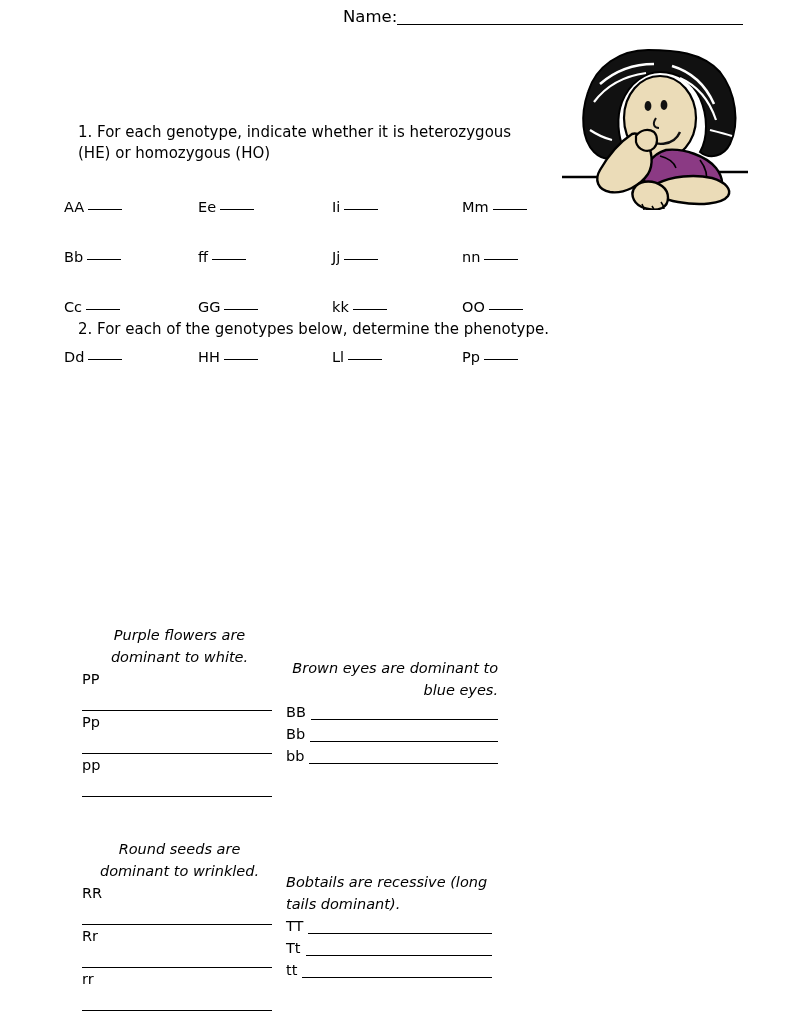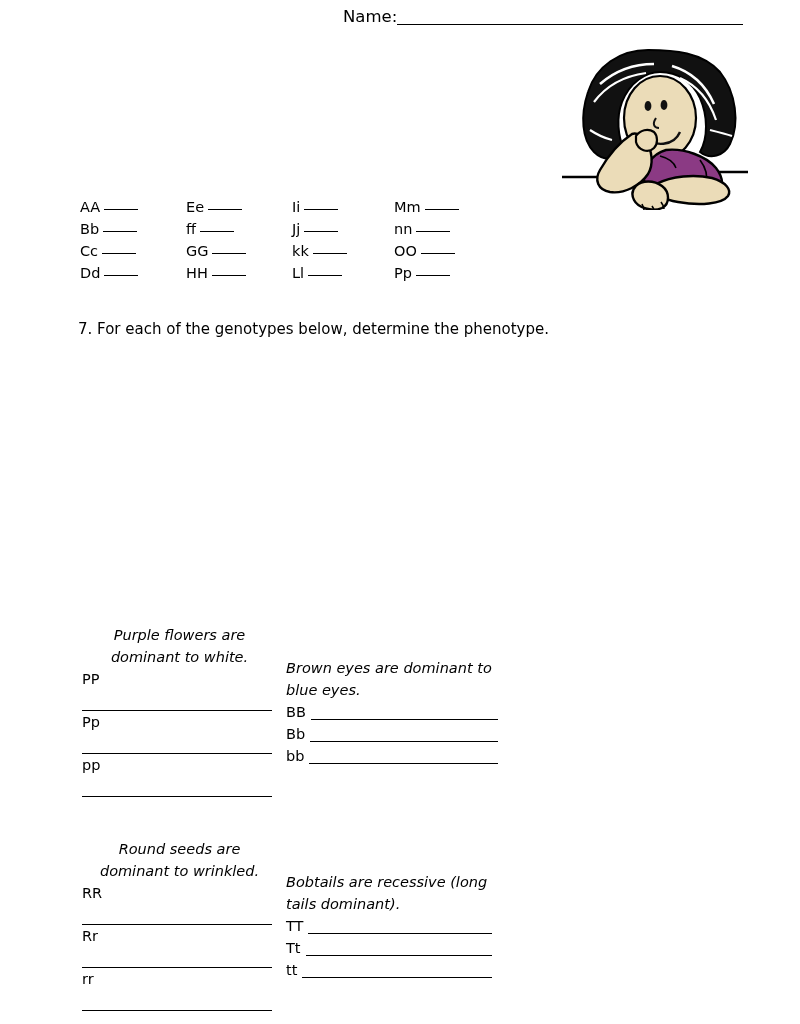--- a/index.html
+++ b/index.html
@@ -62,25 +62,26 @@
     position: absolute;
     left: 78px;
     top: 122px;
     width: 470px;
     font-size: 15px;
     line-height: 21px;
   }
 
   .genotype-grid {
     position: absolute;
-    left: 80px;
+    left: 64px;
     top: 197px;
     display: grid;
     grid-template-columns: 106px 106px 102px 110px;
     grid-auto-rows: 22px;
+    gap: 28px;
   }
   .geno-cell {
     font-size: 14.5px;
     line-height: 20px;
     white-space: nowrap;
   }
   .geno-label { }
   .geno-blank {
     display: inline-block;
     width: 34px;
@@ -140,21 +141,21 @@
   .inline-rule {
     flex: 1 1 auto;
     height: 0;
     border-bottom: 1.5px solid #000;
     margin-left: 5px;
     margin-bottom: 3px;
   }
 
   
   #block-flowers { left: 82px; top: 624px; width: 190px; }
-  #block-eyes    { left: 286px; top: 657px; width: 212px; }
+  #block-eyes    { left: 286px; top: 657px; width: 212px; text-align: right; }
   #block-seeds   { left: 82px; top: 838px; width: 190px; }
   #block-tails   { left: 286px; top: 871px; width: 206px; }
 
   #block-flowers .pheno-prompt,
   #block-seeds .pheno-prompt { width: 195px; text-align: center; }
 
   
   .clipart {
     position: absolute;
     left: 560px;
@@ -220,20 +221,21 @@
                C162 160 140 162 118 158 C104 156 94 150 96 140 Z" fill="#EBDCB8" stroke="#000" stroke-width="2.4"></path>
 
       <path d="M76 142 C82 136 94 136 102 142 C110 148 110 160 102 164
                C92 168 78 164 74 156 C71 150 72 146 76 142 Z" fill="#EBDCB8" stroke="#000" stroke-width="2.4"></path>
       <path d="M82 160 C84 164 84 166 84 166" fill="none" stroke="#000" stroke-width="1.6"></path>
       <path d="M92 162 C94 165 94 166 94 166" fill="none" stroke="#000" stroke-width="1.6"></path>
       <path d="M101 158 C104 162 104 164 104 165" fill="none" stroke="#000" stroke-width="1.6"></path>
     </svg>
   </div>
 
+  <div class="q1-text">1. For each genotype, indicate whether it is heterozygous (HE) or homozygous (HO)</div>
 
   <div class="genotype-grid">
 
     <div class="geno-cell"><span class="geno-label">AA</span><span class="geno-blank"></span></div>
     <div class="geno-cell"><span class="geno-label">Ee</span><span class="geno-blank"></span></div>
     <div class="geno-cell"><span class="geno-label">Ii</span><span class="geno-blank"></span></div>
     <div class="geno-cell"><span class="geno-label">Mm</span><span class="geno-blank"></span></div>
 
     <div class="geno-cell"><span class="geno-label">Bb</span><span class="geno-blank"></span></div>
     <div class="geno-cell"><span class="geno-label">ff</span><span class="geno-blank"></span></div>
@@ -244,21 +246,21 @@
     <div class="geno-cell"><span class="geno-label">GG</span><span class="geno-blank"></span></div>
     <div class="geno-cell"><span class="geno-label">kk</span><span class="geno-blank"></span></div>
     <div class="geno-cell"><span class="geno-label">OO</span><span class="geno-blank"></span></div>
 
     <div class="geno-cell"><span class="geno-label">Dd</span><span class="geno-blank"></span></div>
     <div class="geno-cell"><span class="geno-label">HH</span><span class="geno-blank"></span></div>
     <div class="geno-cell"><span class="geno-label">Ll</span><span class="geno-blank"></span></div>
     <div class="geno-cell"><span class="geno-label">Pp</span><span class="geno-blank"></span></div>
   </div>
 
-  <div class="q2-text">7. For each of the genotypes below, determine the phenotype.</div>
+  <div class="q2-text">2. For each of the genotypes below, determine the phenotype.</div>
 
   <div class="pheno-block" id="block-flowers">
     <div class="pheno-prompt">Purple flowers are dominant to white.</div>
     <div class="stack-item">
       <div class="stack-geno">PP</div>
       <div class="stack-rule"></div>
     </div>
     <div class="stack-item">
       <div class="stack-geno">Pp</div>
       <div class="stack-rule"></div>

